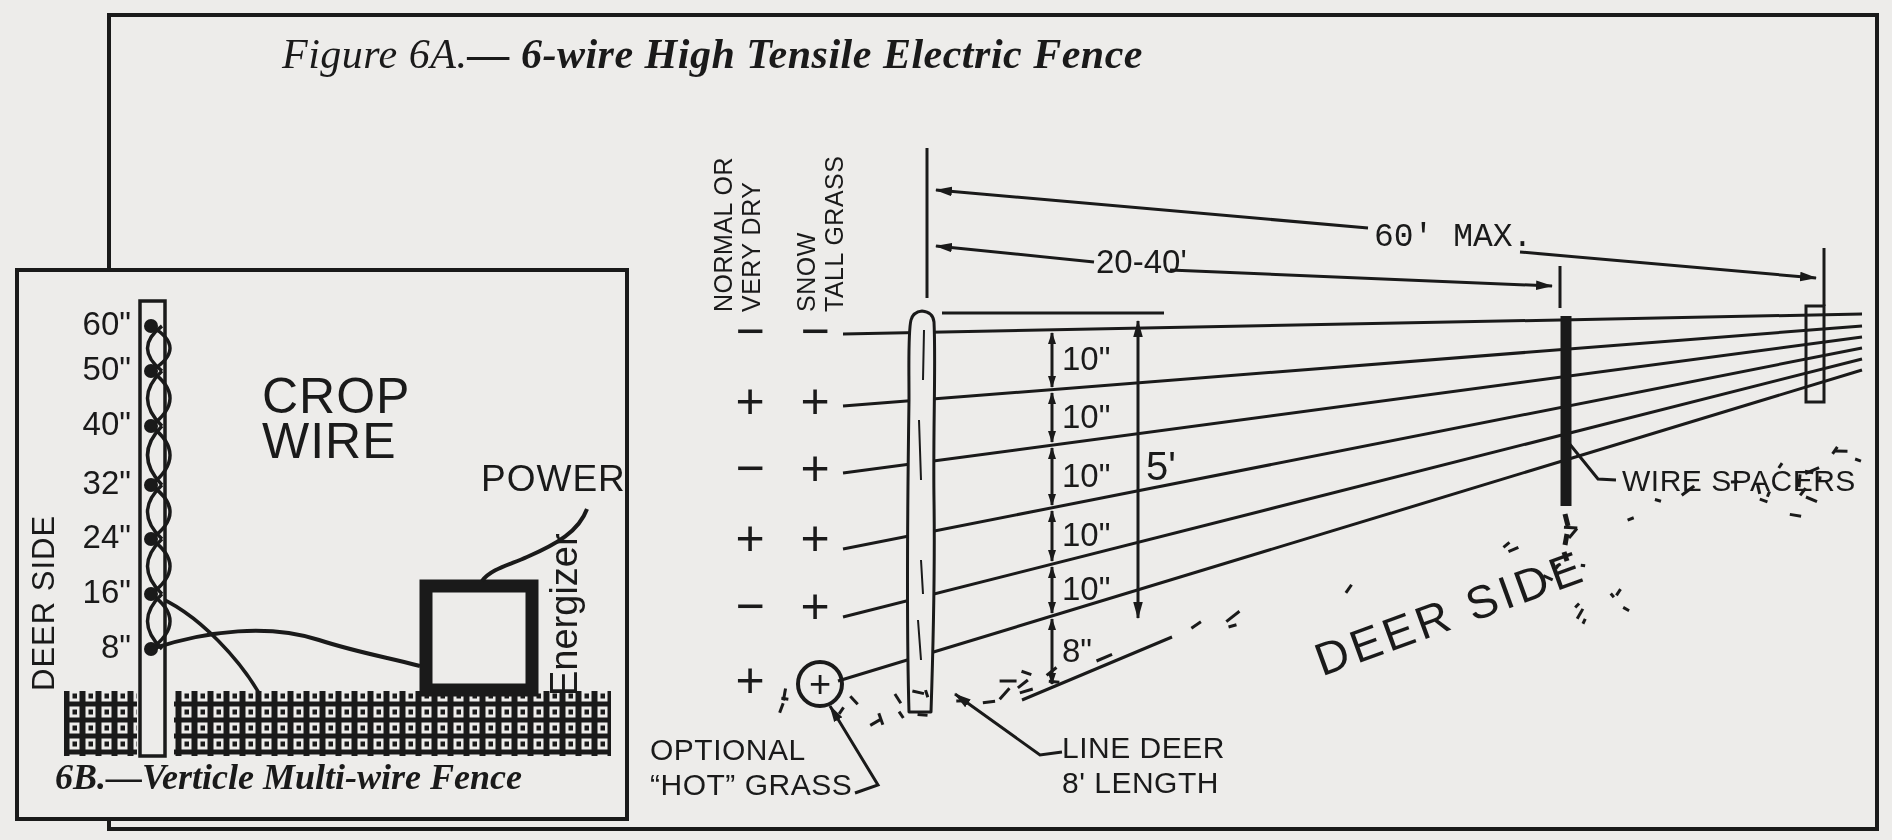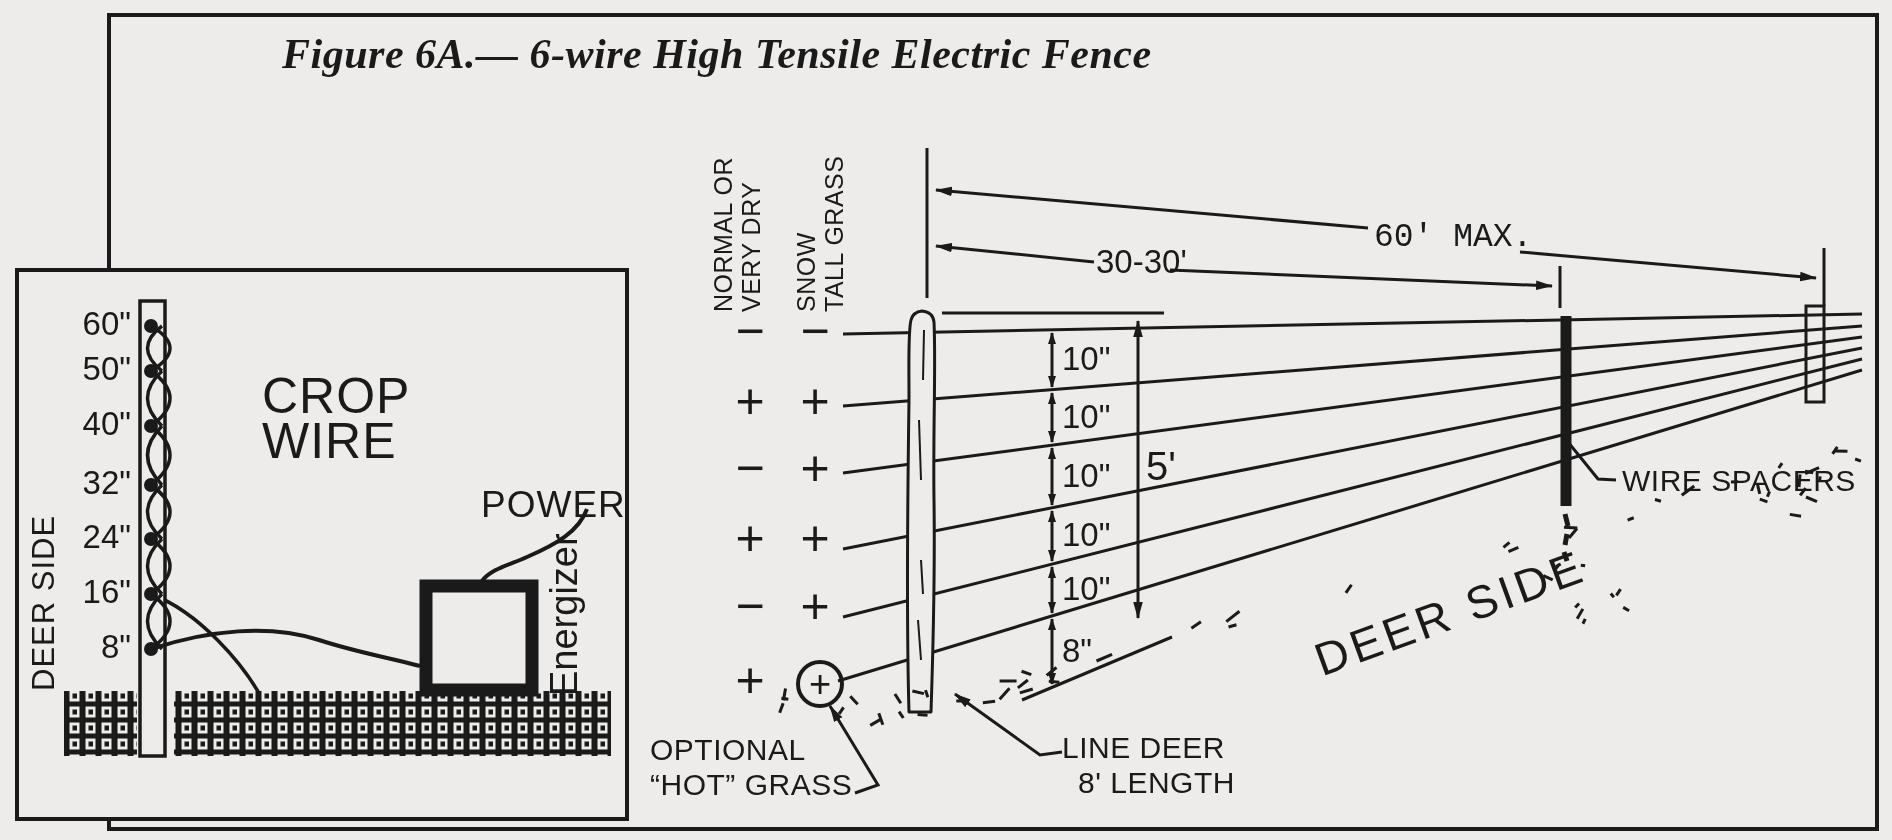--- a/index.html
+++ b/index.html
@@ -4,37 +4,37 @@
 <style>
   :root{ --ink:#1a1a1a; --paper:#edecea; }
   html,body{margin:0;padding:0;}
   body{width:1892px;height:840px;background:var(--paper);overflow:hidden;position:relative;
        font-family:"Liberation Sans",sans-serif;color:var(--ink);}
   .abs{position:absolute;}
   .t{position:absolute;color:var(--ink);white-space:nowrap;font-family:"Liberation Sans",sans-serif;}
   #frame{left:107px;top:13px;width:1764px;height:810px;border:4px solid var(--ink);z-index:1;}
   #main-art{left:0;top:0;z-index:2;}
   #title{left:282px;top:30px;font-family:"Liberation Serif",serif;font-style:italic;font-size:42px;z-index:3;}
-  #title .pfx{font-weight:700;letter-spacing:.5px;}
+  #title .pfx{font-weight:400;letter-spacing:.5px;}
   #title .ttl{font-weight:700;letter-spacing:.5px;margin-top:36px;}
   .dimlbl{font-size:33px;z-index:3;}
   .lbl30{font-size:30px;z-index:3;letter-spacing:.5px;}
   .vrot{transform:rotate(-90deg);text-align:left;z-index:3;}
   .hdr{font-size:25px;line-height:28px;letter-spacing:.5px;width:170px;height:56px;}
   .sym{width:48px;text-align:center;font-size:50px;font-weight:400;z-index:3;line-height:54px;}
   .circle-plus{width:40px;height:40px;border:4px solid var(--ink);border-radius:50%;
       display:flex;align-items:center;justify-content:center;font-size:38px;line-height:38px;z-index:3;}
   #deer-side-main{left:1282px;top:586px;width:336px;text-align:center;font-size:46px;
       letter-spacing:4px;transform:rotate(-20deg);z-index:3;}
   
   #inset{left:15px;top:268px;width:606px;height:545px;background:var(--paper);
       border:4px solid var(--ink);z-index:5;}
   #inset .t{z-index:6;}
   #crop-side{left:243px;top:102px;font-size:50px;line-height:45px;letter-spacing:1px;}
-  #power-lbl{left:462px;top:212px;font-size:37px;letter-spacing:1px;}
+  #power-lbl{left:462px;top:186px;font-size:37px;letter-spacing:1px;}
   #deer-side-inset{left:-60px;top:316px;width:170px;height:36px;font-size:31px;letter-spacing:1px;}
   #energizer-lbl{left:464px;top:324px;width:160px;height:40px;font-size:38px;}
   #inset-caption{left:36px;top:484px;font-family:"Liberation Serif",serif;font-style:italic;
       font-weight:700;font-size:36px;}
   .hlabel{position:absolute;width:74px;text-align:right;font-size:33px;z-index:6;}
   svg{display:block;}
   line,path,rect,circle,polyline{vector-effect:non-scaling-stroke;}
 </style>
 </head>
 <body>
@@ -185,34 +185,34 @@
     <div class="t sym" style="left: 726px; top: 653px;">+</div>
     <div class="t sym" style="left: 791px; top: 304px;">−</div>
     <div class="t sym" style="left: 791px; top: 374px;">+</div>
     <div class="t sym" style="left: 791px; top: 441px;">+</div>
     <div class="t sym" style="left: 791px; top: 511px;">+</div>
     <div class="t sym" style="left: 791px; top: 579px;">+</div>
     <div class="t circle-plus" style="left: 796px; top: 660px;">+</div>
   </div>
 
 <div class="t dimlbl" style="left:1374px;top:219px;font-family:Liberation Mono, monospace;">60' MAX.</div>
-<div class="t dimlbl" style="left:1096px;top:243px;">30-30'</div>
+<div class="t dimlbl" style="left:1096px;top:243px;">20-40'</div>
 <div class="t" style="left:1146px;top:444px;font-size:40px;z-index:3;">5'</div>
 <div id="spacing-labels">
     <div class="t dimlbl" style="left: 1062px; top: 340px;">10"</div>
     <div class="t dimlbl" style="left: 1062px; top: 397.5px;">10"</div>
     <div class="t dimlbl" style="left: 1062px; top: 456.5px;">10"</div>
     <div class="t dimlbl" style="left: 1062px; top: 516px;">10"</div>
     <div class="t dimlbl" style="left: 1062px; top: 570px;">10"</div>
     <div class="t dimlbl" style="left: 1062px; top: 631.5px;">8"</div>
   </div>
 
 <div class="t lbl30" style="left:1622px;top:464px;">WIRE SPACERS</div>
 <div class="t lbl30" style="left:1062px;top:731px;">LINE DEER</div>
-<div class="t lbl30" style="left:1062px;top:766px;margin-left:16px;">8' LENGTH</div>
+<div class="t lbl30" style="left:1062px;top:766px;">8' LENGTH</div>
 <div class="t lbl30" style="left:650px;top:733px;">OPTIONAL</div>
 <div class="t lbl30" style="left:650px;top:768px;">“HOT” GRASS</div>
 <div class="t" id="deer-side-main">DEER SIDE</div>
 
 <div class="abs" id="inset">
   <svg width="606" height="545" viewBox="0 0 606 545">
     <defs>
       <pattern id="weave" width="16" height="16" patternUnits="userSpaceOnUse">
         <rect width="16" height="16" fill="#1a1a1a"></rect>
         <rect x="2.5" y="2.5" width="10" height="11" fill="#edecea"></rect>
@@ -263,13 +263,16 @@
       <div class="hlabel" style="left: 38px; top: 301px;">16"</div>
       <div class="hlabel" style="left: 38px; top: 356px;">8"</div>
     </div>
   <div class="t vrot" id="deer-side-inset">DEER SIDE</div>
   <div class="t" id="crop-side">
     <span>CROP</span><br>
     <span>WIRE</span>
   </div>
   <div class="t" id="power-lbl">POWER</div>
   <div class="t vrot" id="energizer-lbl">Energizer</div>
+  <div class="t" id="inset-caption">
+    <span>6B.</span><span>—Verticle Multi-wire Fence</span>
+  </div>
 </div>
 
 </body></html>

